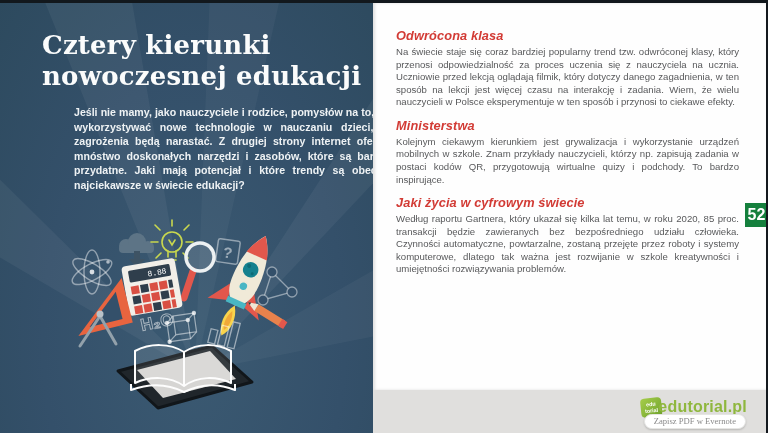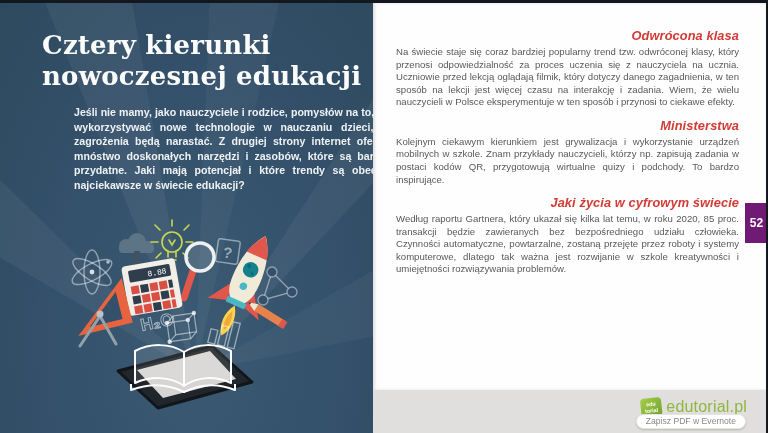--- a/index.html
+++ b/index.html
@@ -15,39 +15,39 @@
   .cover .illus { position:absolute; left:0; top:0; width:373px; height:433px; }
   .cover-text { position:absolute; left:42px; top:30px; width:320px; z-index:5; }
   .cover-title { font-family:"DejaVu Serif", serif; font-weight:bold; color:#fbfcfc;
                  font-size:26px; line-height:1.2; white-space:pre-line; letter-spacing:0.2px; }
   .cover-intro { margin-top:13px; color:#eef2f4; font-size:10.6px; font-weight:bold;
                  line-height:1.37; text-align:justify; width:318px;margin-left:32px; }
 
   
   .article { position:absolute; left:373px; top:3px; width:393px; height:387px; background:#fefefe;
              padding:25px 27px 0 23px; box-shadow:inset 2px 0 3px rgba(0,0,0,0.12); }
-  .sec-h { color:#d23b35; font-size:12.8px; font-style:italic; font-weight:bold; margin:0 0 3px; letter-spacing:0.1px;text-align:right; }
+  .sec-h { color:#d23b35; font-size:12.8px; font-style:italic; font-weight:bold; margin:0 0 3px; letter-spacing:0.1px; }
   .sec-p { color:#58595b; font-size:9.6px; line-height:1.31; text-align:justify; margin:0 0 9px; }
   .author { margin-top:8px; }
   .author-name { color:#4a4a4c; font-size:10px; font-weight:bold; }
   .author-role { color:#55565a; font-size:9.8px; font-style:italic; margin-top:1px; }
 
   
-  .page-badge { position:absolute; right:0; top:203px; width:23px; height:40px; background:#701a75;
-                color:#fff; font-size:12px; font-weight:bold; display:flex; align-items:center;
+  .page-badge { position:absolute; right:0; top:203px; width:23px; height:24px; background:#15803d;
+                color:#fff; font-size:16px; font-weight:bold; display:flex; align-items:center;
                 justify-content:center; z-index:20; }
 
   
   .footer { position:absolute; left:373px; top:390px; width:395px; height:43px; background:#e0dfdd; z-index:10; }
   .brand-logo { position:absolute; right:103px; bottom:9px; }
-  .brand-text { position:absolute; right:21px; bottom:17px; font-size:16px; font-weight:normal;
+  .brand-text { position:absolute; right:21px; bottom:17px; font-size:16px; font-weight:bold;
                 color:#8fb73e; letter-spacing:0.2px; }
   .evernote-pill { position:absolute; right:22px; bottom:4px; background:#fff; border:1px solid #e6e6e4;
                    border-radius:9px; padding:1px 9px 2px; font-size:8.6px; color:#8a8a8a;
-                   font-family:Liberation Sans, sans-serif; box-shadow:0 1px 2px rgba(0,0,0,0.18); cursor:pointer; }
+                   font-family:Liberation Serif, serif; box-shadow:0 1px 2px rgba(0,0,0,0.18); cursor:pointer; }
 </style>
 </head>
 <body>
 
 <div class="stage">
 
   <div class="cover">
 
     <svg class="illus" viewBox="0 0 373 433">
 

